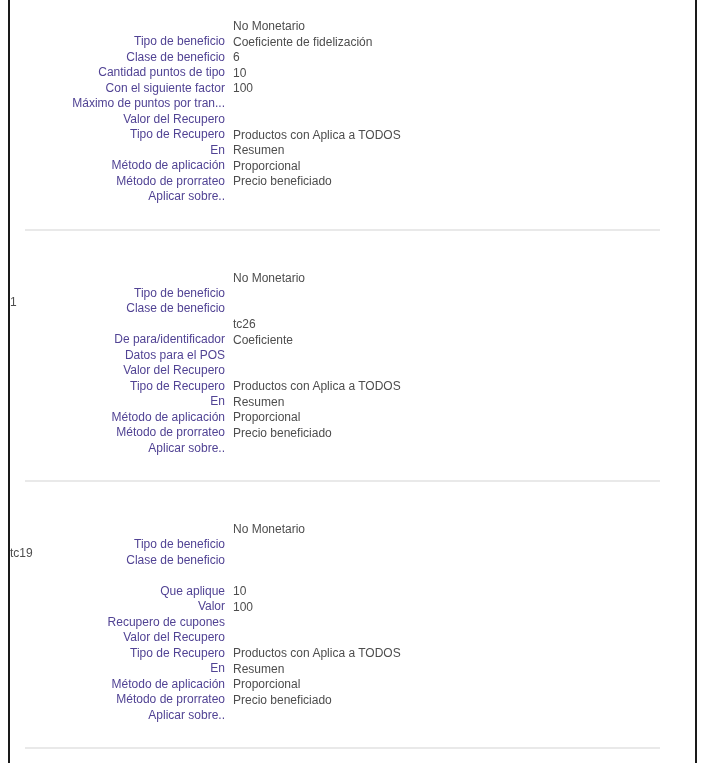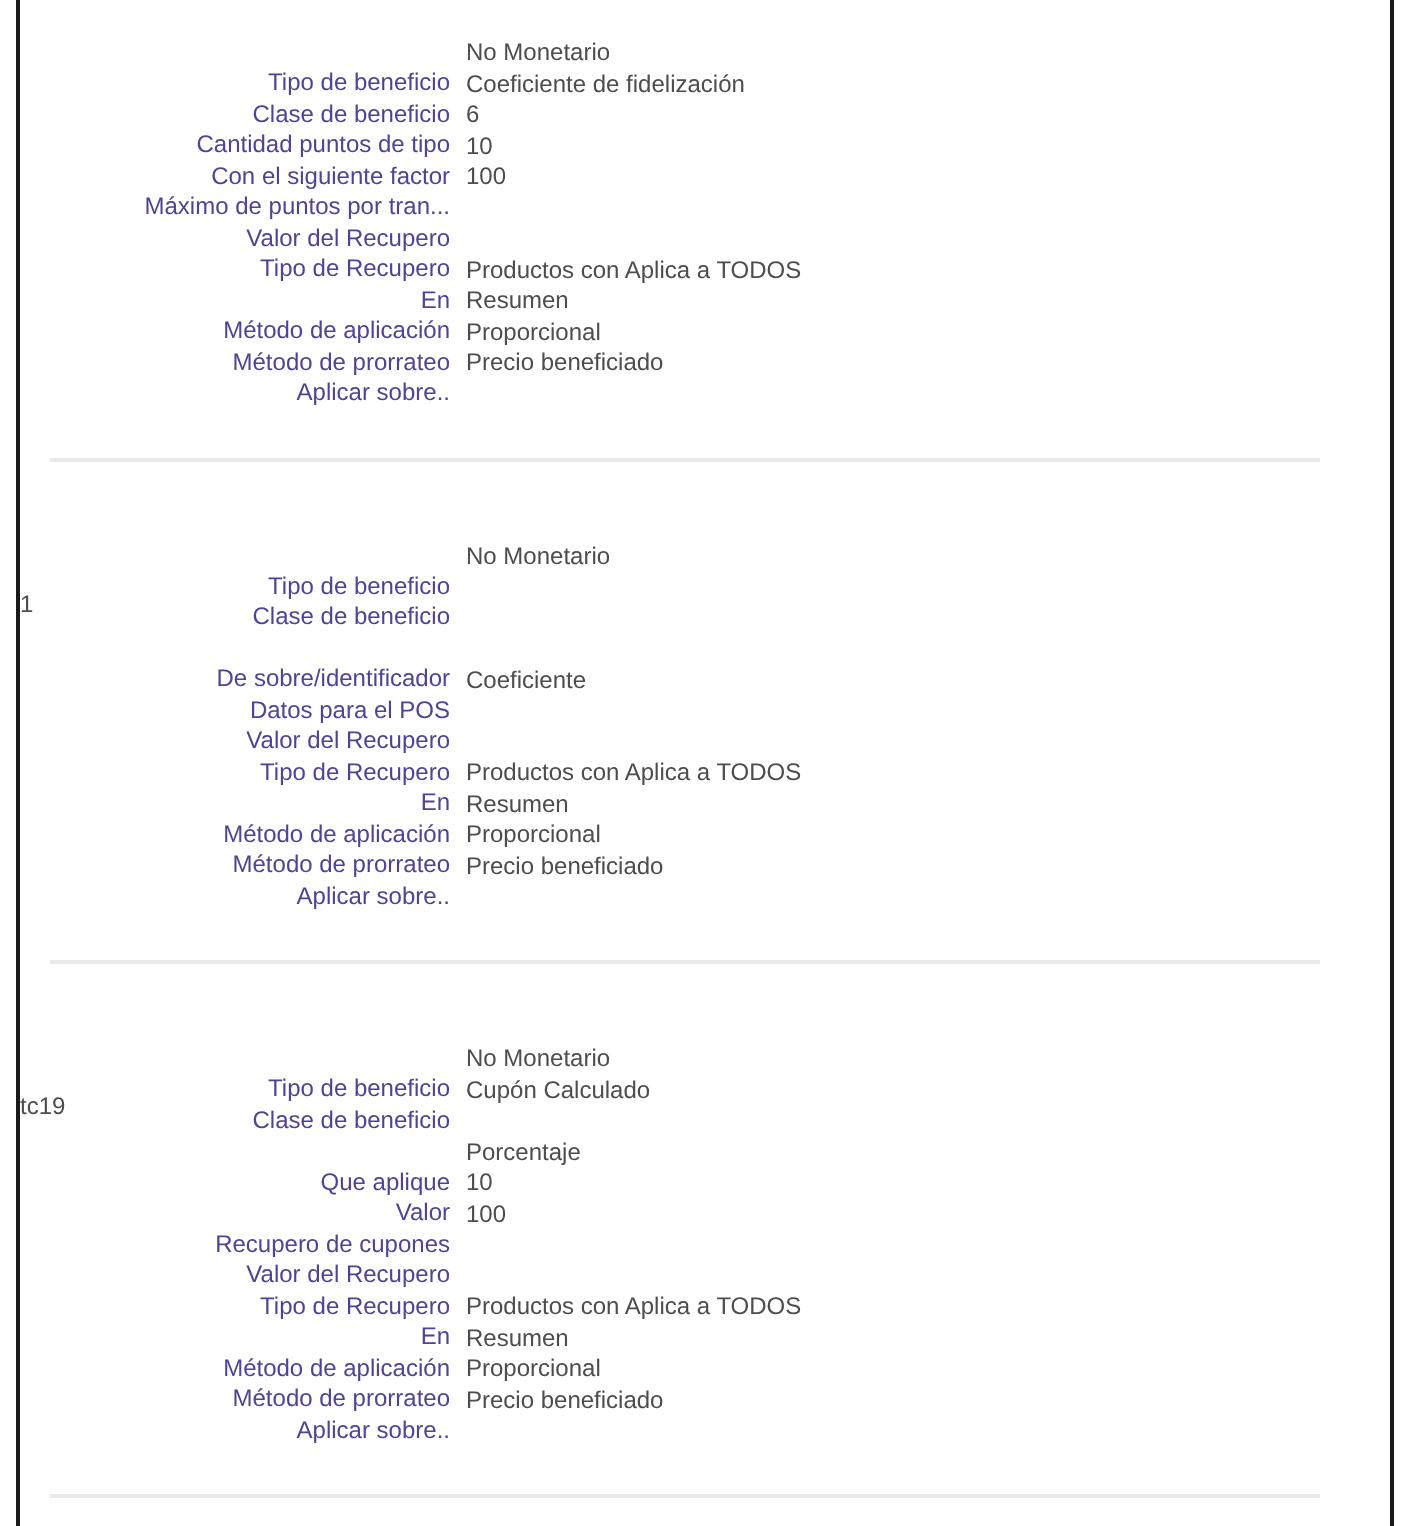--- a/index.html
+++ b/index.html
@@ -112,21 +112,22 @@
           <span class="field-label">Tipo de beneficio</span>
           <span class="field-value">No Monetario</span>
         </div>
         <div class="field-row">
           <span class="field-label">Clase de beneficio</span>
         </div>
         <div class="field-row">
           <span class="field-value">1</span>
         </div>
         <div class="field-row">
-          <span class="field-label">De sobre/identificador</span>
+          <span class="field-label">De para/identificador</span>
+          <span class="field-value">tc26</span>
         </div>
         <div class="field-row">
           <span class="field-label">Datos para el POS</span>
           <span class="field-value">Coeficiente</span>
         </div>
         <div class="field-row">
           <span class="field-label">Valor del Recupero</span>
           <span class="field-value"></span>
         </div>
         <div class="field-row">
@@ -152,28 +153,26 @@
       </div>
     <hr class="section-divider">
 
     <div class="benefit-section">
         <div class="field-row">
           <span class="field-label">Tipo de beneficio</span>
           <span class="field-value">No Monetario</span>
         </div>
         <div class="field-row">
           <span class="field-label">Clase de beneficio</span>
-          <span class="field-value">Cupón Calculado</span>
         </div>
         <div class="field-row">
           <span class="field-value">tc19</span>
         </div>
         <div class="field-row">
           <span class="field-label">Que aplique</span>
-          <span class="field-value">Porcentaje</span>
         </div>
         <div class="field-row">
           <span class="field-label">Valor</span>
           <span class="field-value">10</span>
         </div>
         <div class="field-row">
           <span class="field-label">Recupero de cupones</span>
           <span class="field-value">100</span>
         </div>
         <div class="field-row">

